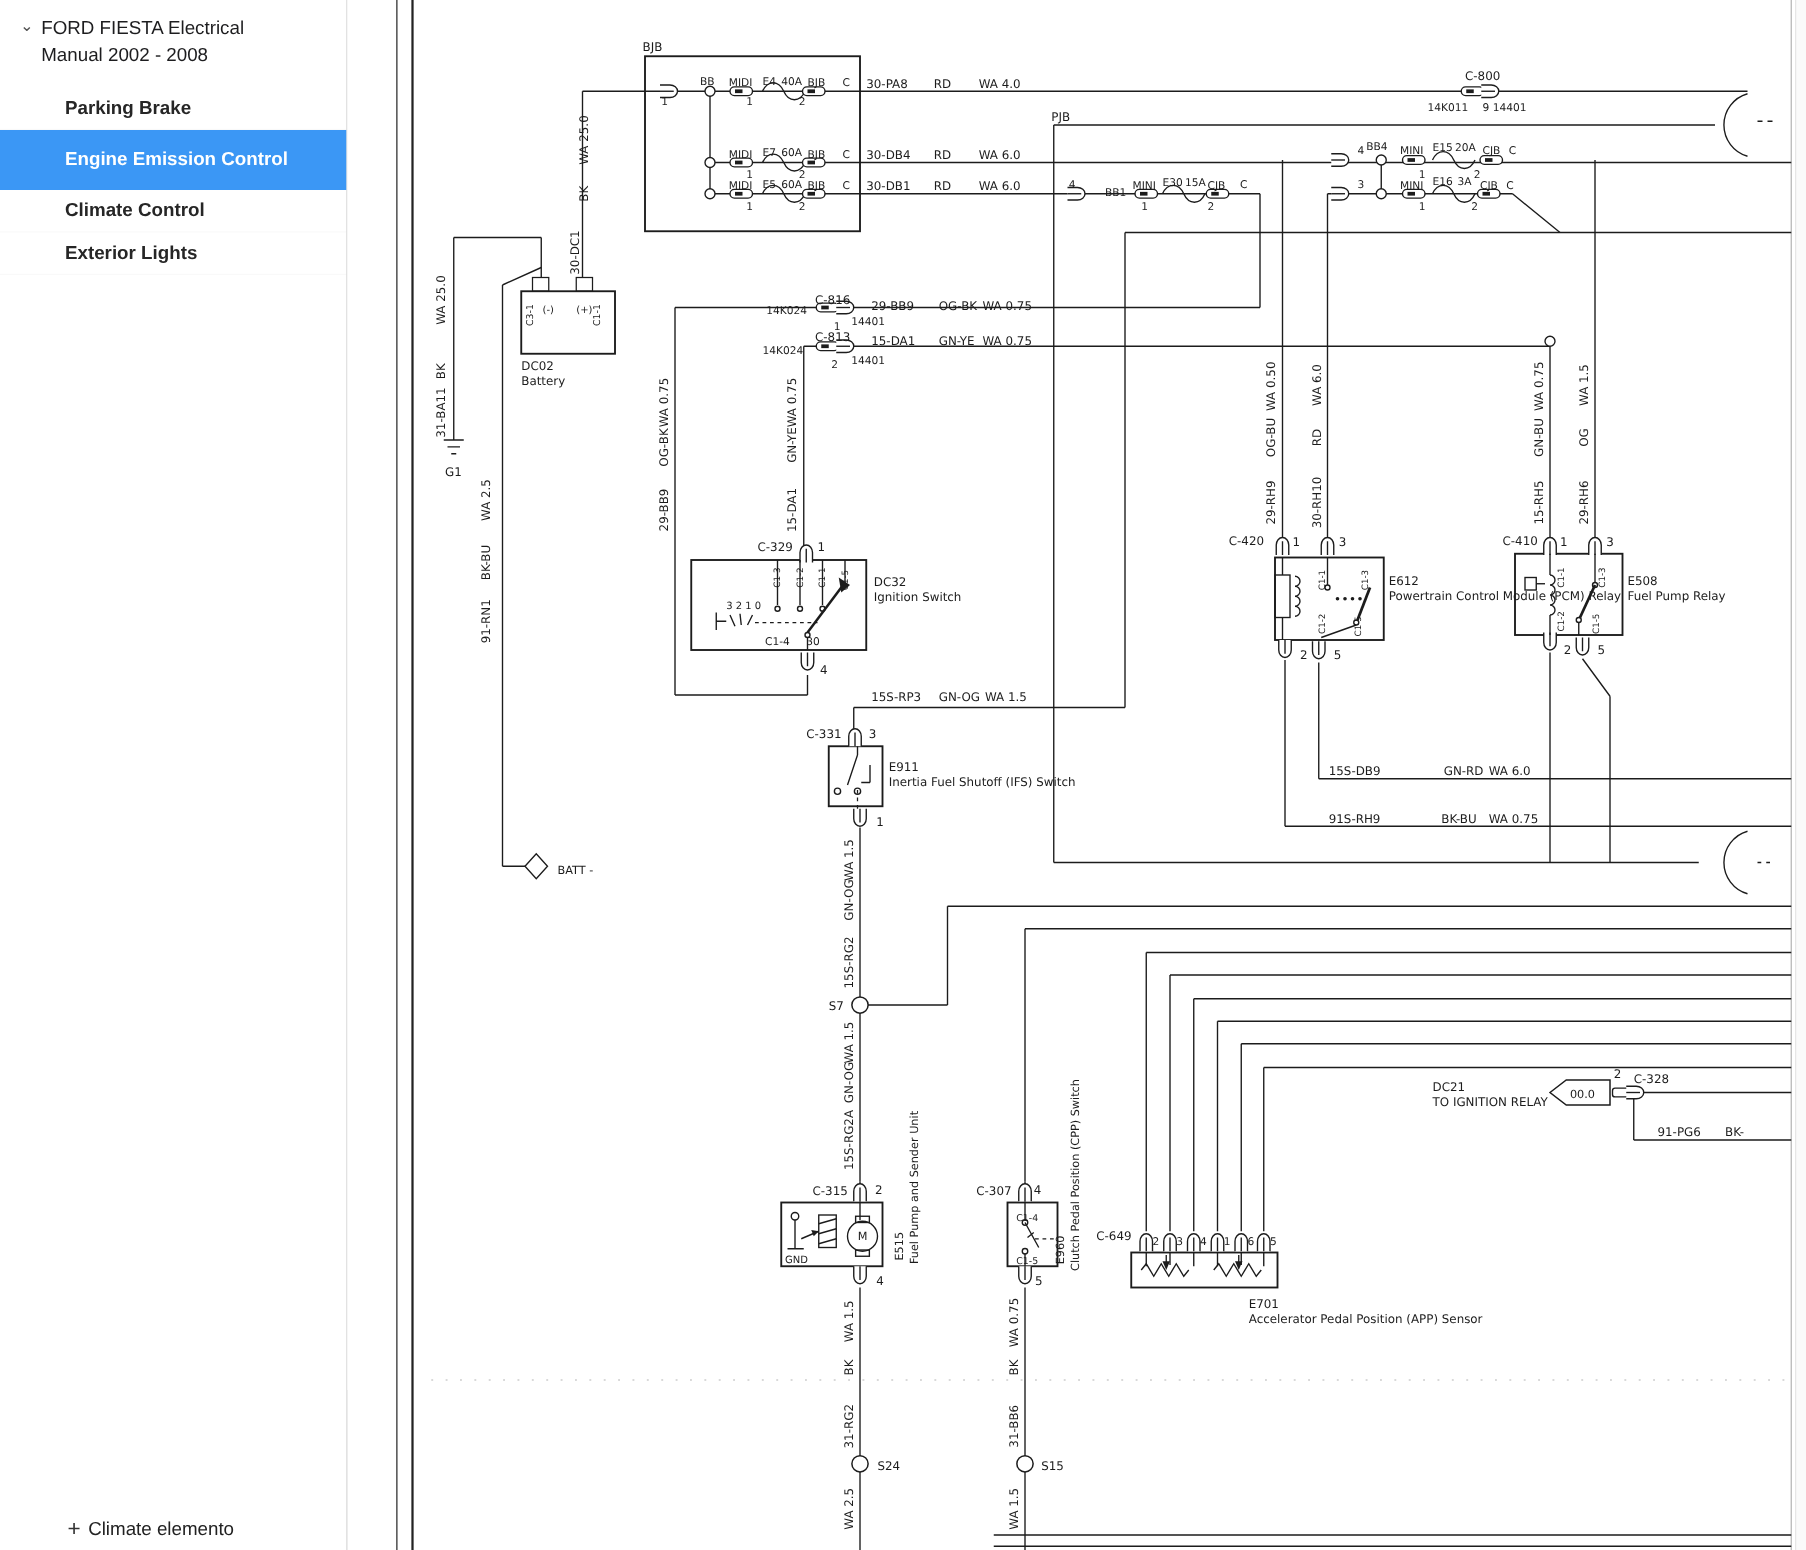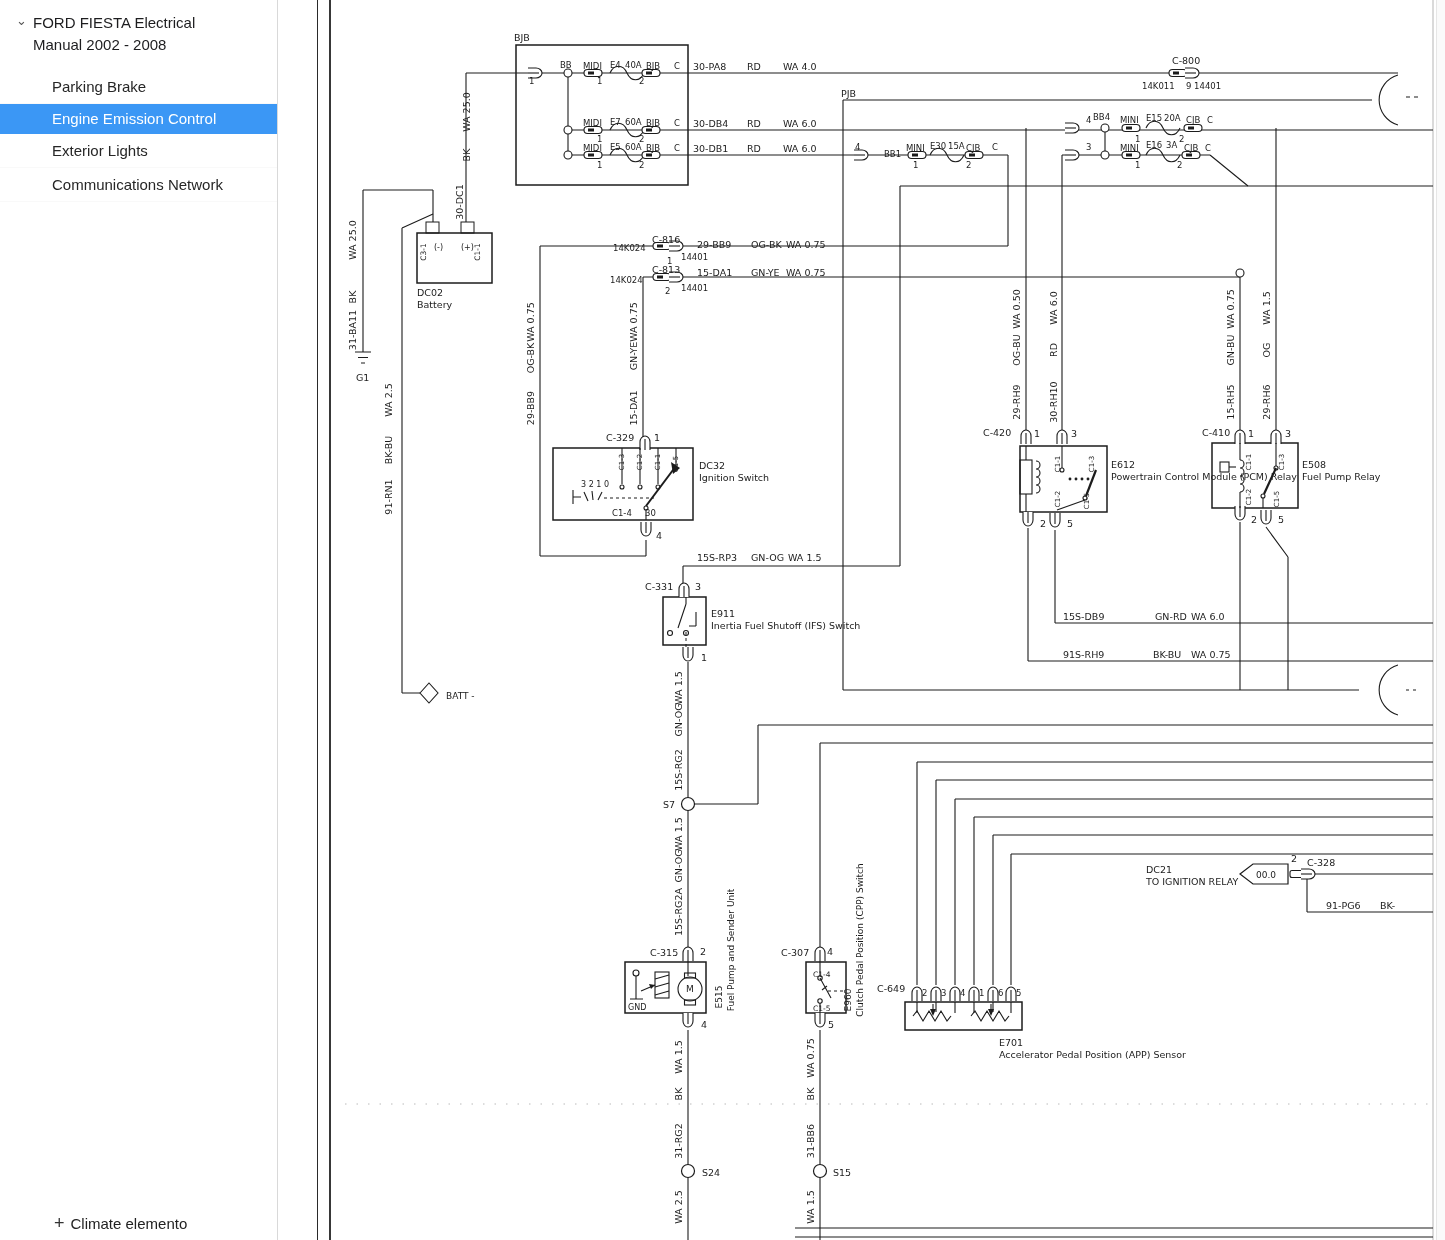--- a/index.html
+++ b/index.html
@@ -4,24 +4,24 @@
 <style>
   html,body{margin:0;padding:0;background:#fff;}
   .app{position:relative;width:1445px;height:1240px;overflow:hidden;background:#fff;
        font-family:"Liberation Sans", sans-serif;}
   
   .sidebar{position:absolute;left:0;top:0;width:278px;height:1240px;background:#fff;
            border-right:1px solid #d9d9d9;box-sizing:border-box;}
   .tree-head{position:relative;padding:12px 14px 8px 33px;}
   .chev{position:absolute;left:16px;top:14px;font-size:13px;color:#555;line-height:1;}
   .tree-title{font-size:15px;color:#1d1d1f;line-height:1.45;width:215px;}
-  .sb-items{margin-top:6px;}
+  .sb-items{margin-top:6px;font-weight:bold;}
   .sb-item{height:33px;display:flex;align-items:center;padding-left:52px;font-size:15px;
            color:#262626;cursor:default;border-bottom:1px solid rgba(0,0,0,0.025);}
-  .sb-item.selected{background:var(--sel,#3b97f5);color:#fff;height:30px;border-bottom:none;}
+  .sb-item.selected{background:var(--sel,#3b97f5);color:#fff;height:48px;border-bottom:none;}
   .add-row{position:absolute;left:54px;bottom:4px;height:26px;display:flex;align-items:center;
            font-size:15px;color:#222;}
   .add-row .plus{font-size:18px;margin-right:6px;color:#333;line-height:1;}
   
   .main{position:absolute;left:278px;top:0;width:1167px;height:1112px;background:#fff;}
   svg{display:block;}
   svg text{font-family:"DejaVu Sans", sans-serif;fill:#1c1c1c;}
   .w{stroke:#1c1c1c;stroke-width:1.1;fill:none;}
   .bx{stroke:#1c1c1c;stroke-width:1.5;fill:none;}
   .thin{stroke:#1c1c1c;stroke-width:1;fill:none;}
@@ -36,22 +36,22 @@
 <div class="app">
 
   <aside class="sidebar">
     <div class="tree-head">
       <span class="chev">⌄</span>
       <div class="tree-title">FORD FIESTA Electrical Manual 2002 - 2008</div>
     </div>
     <div class="sb-items">
         <div class="sb-item">Parking Brake</div>
         <div class="sb-item selected">Engine Emission Control</div>
+        <div class="sb-item">Climate Control</div>
         <div class="sb-item">Exterior Lights</div>
-        <div class="sb-item">Communications Network</div>
       </div>
     <div class="add-row">
       <span class="plus">+</span>
       <span>Climate elemento</span>
     </div>
   </aside>
 
   <div class="main">
     <svg width="1167" height="1240" viewBox="278 0 1167 1240">
       <defs>

